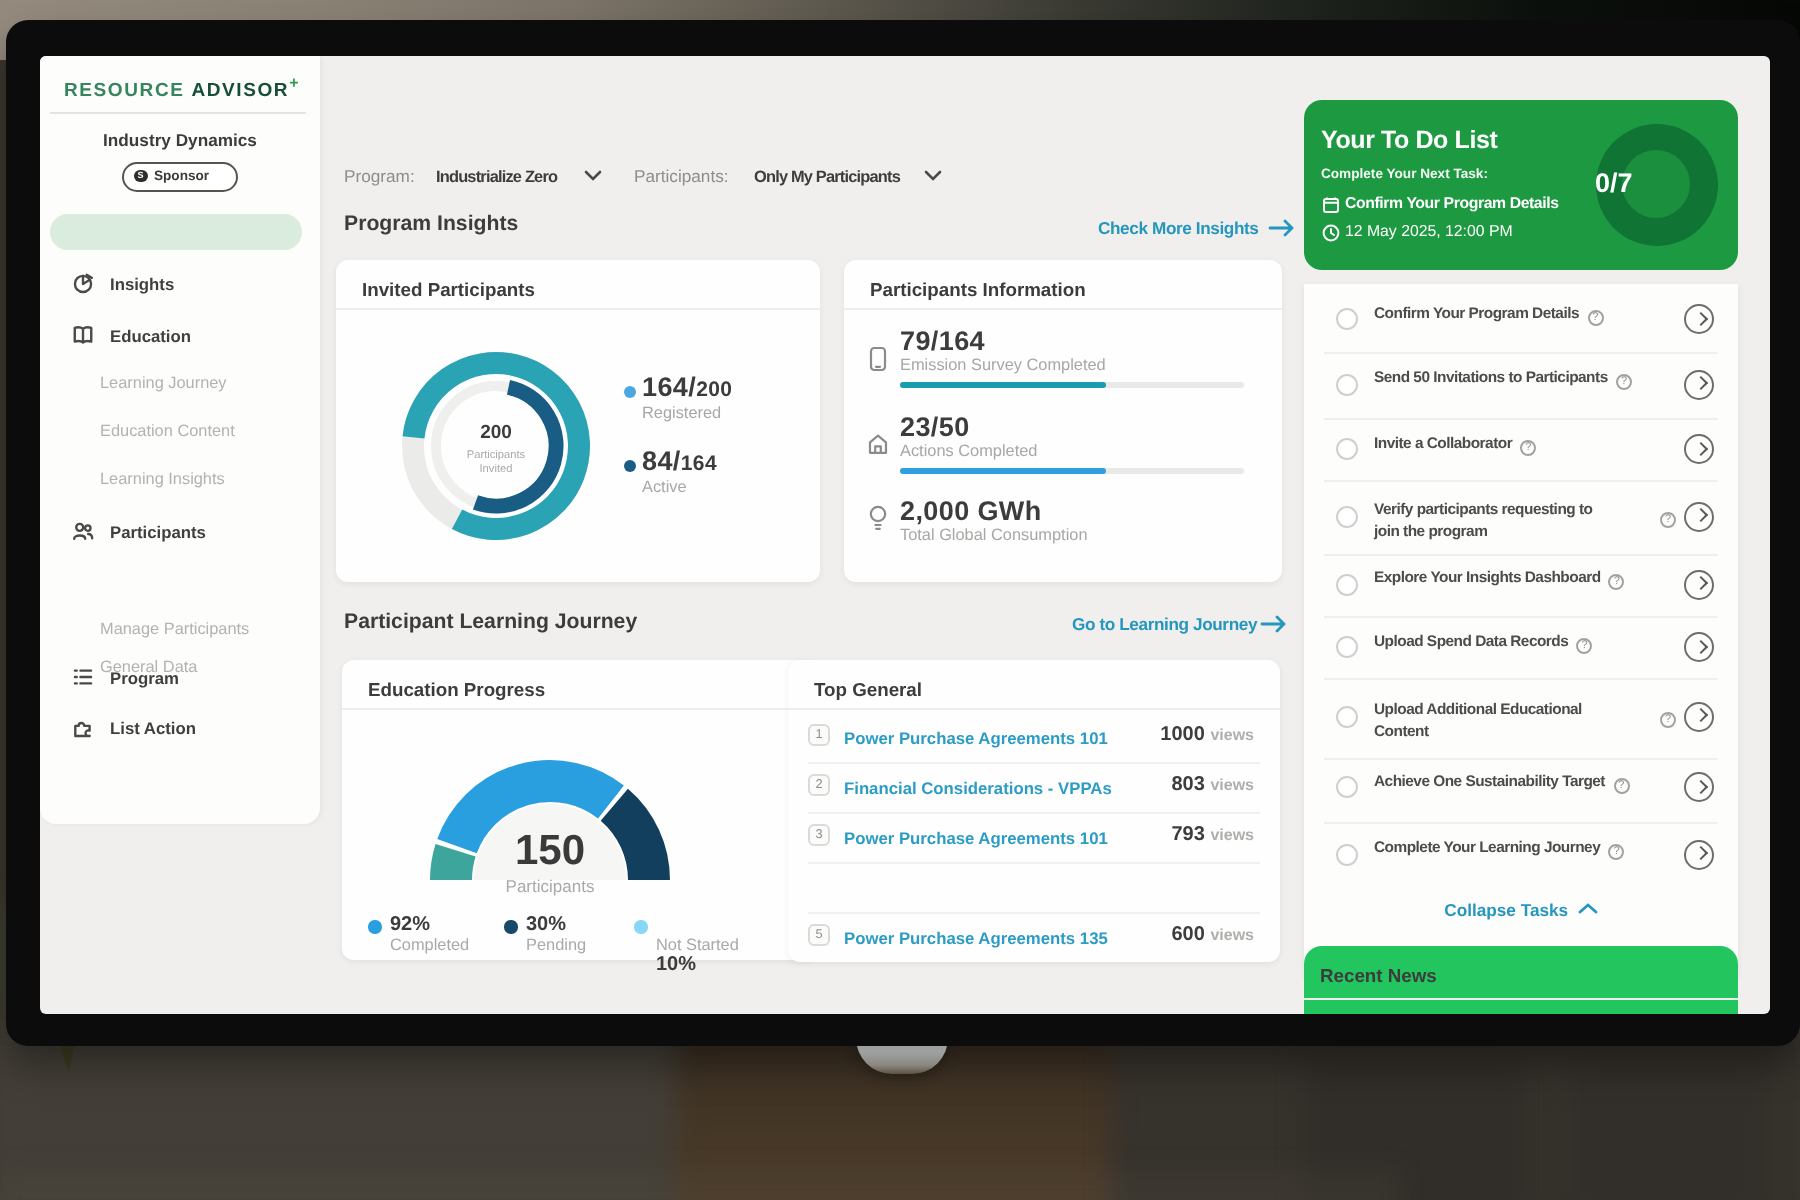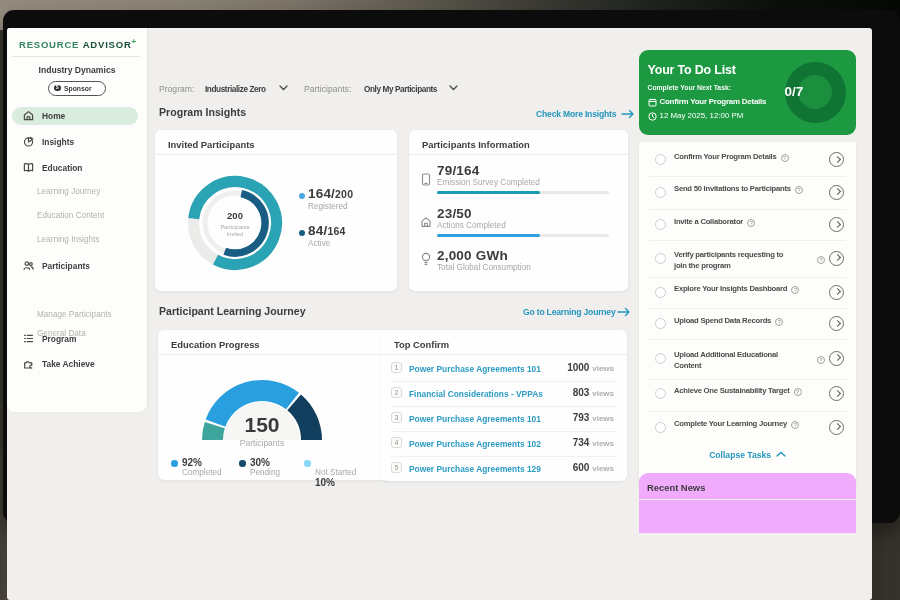--- a/index.html
+++ b/index.html
@@ -5,21 +5,21 @@
   html,body { width:900px; height:600px; overflow:hidden; }
   body { position:relative; font-family:"Liberation Sans", sans-serif; background:#3b362f; }
   .abs { position:absolute; }
   
   #bgtop { left:0; top:0; width:900px; height:30px;
     background:linear-gradient(90deg,#948b7e 0%,#8b8276 18%,#7c7468 32%,#5e594f 46%,#3a3a33 60%,#1c211b 74%,#0c100c 86%,#060806 100%); }
   #bgbottom { left:0; top:510px; width:900px; height:90px; background:#3e3931; }
   .bgpatch { filter:blur(6px); }
   
   #bezel { left:3px; top:10px; width:897px; height:513px; background:#0c0c0c; border-radius:11px; box-shadow:0 10px 18px rgba(0,0,0,0.35); }
-  #screen { left:7px; top:28px; width:865px; height:572px; background:#f0efed; border-radius:3px; overflow:hidden; }
+  #screen { left:20px; top:28px; width:865px; height:479px; background:#f0efed; border-radius:3px; overflow:hidden; }
   
   #sidebar { left:0; top:0; width:140px; height:384px; background:#fdfdfc; border-radius:0 0 8px 8px; box-shadow:1px 0 3px rgba(0,0,0,0.05); }
   #logo { left:12px; top:9px; font-size:9.5px; font-weight:bold; letter-spacing:0.8px; color:#35855d; white-space:nowrap; }
   #logo b { color:#174f38; }
   #logo sup { color:#2e9e53; font-size:8px; }
   #sdiv { left:5px; top:28px; width:128px; height:1px; background:#e4e4e2; }
   #orgname { left:0; top:37px; width:140px; text-align:center; font-size:8.6px; font-weight:bold; color:#3c3c3c; }
   #pill { left:41px; top:53px; width:58px; height:15px; border:1.4px solid #55554f; border-radius:9px; background:#fff; }
   #pill .dot { position:absolute; left:5px; top:2.8px; width:6.6px; height:6.6px; border-radius:50%; background:#2e2e2a; }
   #pill .dot:after { content:"S"; position:absolute; left:1.8px; top:0.6px; font-size:4.5px; color:#fff; font-weight:bold; }
@@ -53,21 +53,21 @@
   
   .lrow { position:absolute; left:10px; width:226px; height:25px; }
   .lnum { position:absolute; left:0; top:6px; width:11px; height:11px; border:1px solid #dadad8; border-radius:3px; color:#8c8c89; font-size:6.4px; text-align:center; line-height:10px; background:#fbfbfa; }
   .ltitle { position:absolute; left:18px; top:7.5px; font-size:8.4px; font-weight:bold; color:#2d9cc4; white-space:nowrap; }
   .lviews { position:absolute; right:3px; top:6px; font-size:10px; font-weight:bold; color:#3d3d3d; }
   .lviews span { font-size:8px; font-weight:bold; color:#b0aeab; }
   .lsep { position:absolute; left:10px; width:226px; height:1px; background:#f0f0ee; }
   
   #gcard { left:632px; top:22px; width:217px; height:84.5px; background:#1d9a41; border-radius:9px; color:#fff; }
   #taskcard { left:632px; top:113.5px; width:217px; height:351.5px; background:#fdfdfc; border-radius:0 0 9px 9px; box-shadow:0 1px 3px rgba(60,60,60,0.08); }
-  #newscard { left:632px; top:445px; width:217px; height:60px; background:#f0abfc; border-radius:9px 9px 0 0; }
+  #newscard { left:632px; top:445px; width:217px; height:60px; background:#22c55e; border-radius:9px 9px 0 0; }
   .task { position:absolute; left:0; width:217px; }
   .task .radio { position:absolute; left:16px; width:11px; height:11px; border:1.4px solid #cfcfcd; border-radius:50%; background:#fff; }
   .task .tt { position:absolute; left:35px; font-size:7.7px; letter-spacing:-0.25px; font-weight:bold; color:#4c4c4a; line-height:10.5px; }
   .q { display:inline-block; width:8px; height:8px; border:1px solid #a2a29f; border-radius:50%; font-size:5.5px; color:#8b8b88; text-align:center; line-height:7.5px; font-weight:normal; vertical-align:-1px; margin-left:4px; }
   .chev { position:absolute; right:12px; width:15px; height:15px; border:1.3px solid #6d6d6a; border-radius:50%; }
   .chev:after { content:""; position:absolute; left:4.5px; top:3.8px; width:4px; height:4px; border-right:1.4px solid #585856; border-top:1.4px solid #585856; transform:rotate(45deg); }
   .tsep { position:absolute; left:10px; width:197px; height:1px; background:#efefed; }
 </style></head>
 <body>
   <div class="abs" id="bgtop"></div>
@@ -88,26 +88,20 @@
 
     <div class="abs" id="sidebar"></div>
     <div class="abs" id="logo">RESOURCE <b>ADVISOR</b><sup>+</sup></div>
     <div class="abs" id="sdiv"></div>
     <div class="abs" id="orgname">Industry Dynamics</div>
     <div class="abs" id="pill">
       <span class="dot"></span>
       <span class="ptxt">Sponsor</span>
     </div>
     <div class="abs" id="homepill"></div>
-    <div class="abs nav" style="top:79px;">
-      <svg class="ic" viewBox="0 0 12 12">
-        <path class="nico" d="M1.5 5.5 L6 1.8 L10.5 5.5 V10.5 H1.5 Z M4.5 10.5 V7.5 H7.5 V10.5"></path>
-      </svg>
-      <span class="t">Home</span>
-    </div>
     <div class="abs nav" style="top:104.5px;">
       <svg class="ic" viewBox="0 0 12 12">
         <circle class="nico" cx="6" cy="6.5" r="4.4"></circle>
         <path class="nico" d="M6 6.5 V2.1 M6 6.5 L9.5 4.4 M8 1.5 L10.8 3.2"></path>
       </svg>
       <span class="t">Insights</span>
     </div>
     <div class="abs nav" style="top:131px;">
       <svg class="ic" viewBox="0 0 12 12">
         <path class="nico" d="M6 2.6 C5 1.8 3 1.6 1.5 2.1 V9.6 C3 9.1 5 9.3 6 10.1 C7 9.3 9 9.1 10.5 9.6 V2.1 C9 1.6 7 1.8 6 2.6 Z M6 2.6 V10.1"></path>
@@ -141,21 +135,21 @@
     <div class="abs nav" style="top:302px;">
       <svg class="ic" viewBox="0 0 12 12">
         <path class="nico" d="M1.6 2.5 H2.6 M4.6 2.5 H10.4 M1.6 6 H2.6 M4.6 6 H10.4 M1.6 9.5 H2.6 M4.6 9.5 H10.4"></path>
       </svg>
       <span class="t">Program</span>
     </div>
     <div class="abs nav" style="top:327px;">
       <svg class="ic" viewBox="0 0 12 12">
         <path class="nico" d="M1.8 5.4 H3.6 A1.55 1.55 0 1 1 6.7 5.4 H9.6 V8 A1.55 1.55 0 1 0 9.6 10.8 V10.9 H1.8 Z"></path>
       </svg>
-      <span class="t">Take Achieve</span>
+      <span class="t">List Action</span>
     </div>
 
     <div class="abs" style="left:152px; top:49.5px;"><span class="lbl">Program:</span></div>
     <div class="abs" style="left:198px; top:49.5px;"><span class="val">Industrialize Zero</span></div>
     <svg class="abs" style="left:272px; top:56.5px;" width="9" height="6" viewBox="0 0 9 6">
       <path d="M1 1 L4.5 4.5 L8 1" fill="none" stroke="#4a4a48" stroke-width="1.3" stroke-linecap="round"></path>
     </svg>
     <div class="abs" style="left:297px; top:49.5px;"><span class="lbl">Participants:</span></div>
     <div class="abs" style="left:357px; top:49.5px;"><span class="val">Only My Participants</span></div>
     <svg class="abs" style="left:442px; top:56.5px;" width="9" height="6" viewBox="0 0 9 6">
@@ -239,49 +233,44 @@
       <div class="abs" style="left:24px; top:138px; font-size:8.2px; color:#aba9a6;">Completed</div>
       <span class="ldot" style="left:81px; top:130px; background:#17496b;"></span>
       <div class="abs" style="left:92px; top:127px; font-size:10px; font-weight:bold; color:#3c3c3c;">30%</div>
       <div class="abs" style="left:92px; top:138px; font-size:8.2px; color:#aba9a6;">Pending</div>
       <span class="ldot" style="left:146px; top:130px; background:#86d7f8;"></span>
       <div class="abs" style="left:157px; top:127px; font-size:10px; font-weight:bold; color:#3c3c3c;margin-top:20px;">10%</div>
       <div class="abs" style="left:157px; top:138px; font-size:8.2px; color:#aba9a6;">Not Started</div>
     </div>
 
     <div class="abs card" id="card4">
-      <div class="chead">Top Confirm</div>
+      <div class="chead">Top General</div>
       <div class="cdiv"></div>
       <div class="lrow" style="top:26px;">
         <span class="lnum">1</span>
         <span class="ltitle">Power Purchase Agreements 101</span>
         <span class="lviews">1000 <span>views</span></span>
       </div>
       <div class="lsep" style="top:51px;"></div>
       <div class="lrow" style="top:51px;">
         <span class="lnum">2</span>
         <span class="ltitle">Financial Considerations - VPPAs</span>
         <span class="lviews">803 <span>views</span></span>
       </div>
       <div class="lsep" style="top:76px;"></div>
       <div class="lrow" style="top:76px;">
         <span class="lnum">3</span>
         <span class="ltitle">Power Purchase Agreements 101</span>
         <span class="lviews">793 <span>views</span></span>
       </div>
       <div class="lsep" style="top:101px;"></div>
-      <div class="lrow" style="top:101px;">
-        <span class="lnum">4</span>
-        <span class="ltitle">Power Purchase Agreements 102</span>
-        <span class="lviews">734 <span>views</span></span>
-      </div>
       <div class="lsep" style="top:126px;"></div>
       <div class="lrow" style="top:126px;">
         <span class="lnum">5</span>
-        <span class="ltitle">Power Purchase Agreements 129</span>
+        <span class="ltitle">Power Purchase Agreements 135</span>
         <span class="lviews">600 <span>views</span></span>
       </div>
     </div>
 
     <div class="abs" id="gcard">
       <div class="abs" style="left:8.5px; top:13px; font-size:12.5px; font-weight:bold; letter-spacing:-0.2px;">Your To Do List</div>
       <div class="abs" style="left:8.5px; top:33.5px; font-size:6.8px; font-weight:bold; opacity:0.95;">Complete Your Next Task:</div>
       <svg class="abs" style="left:8.5px; top:47.5px;" width="9" height="9" viewBox="0 0 9 9">
         <rect x="1" y="1.5" width="7" height="6.5" rx="1" fill="none" stroke="#fff" stroke-width="1"></rect>
         <path d="M2.5 1.5 V0.8 M6.5 1.5 V0.8 M1 3.4 H8" stroke="#fff" stroke-width="1" fill="none"></path>

